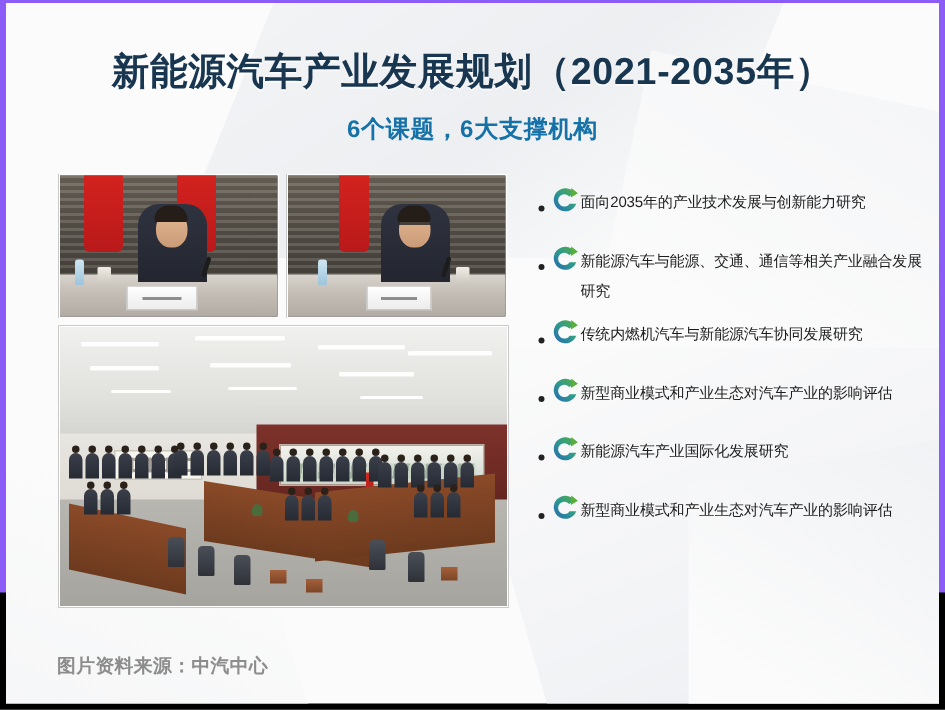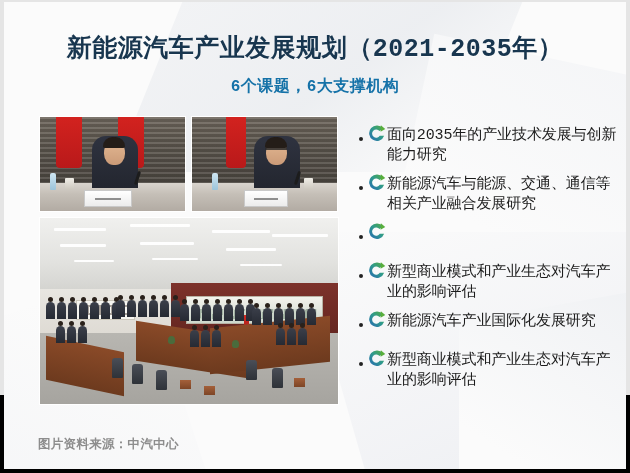--- a/index.html
+++ b/index.html
@@ -1,23 +1,22 @@
 <!DOCTYPE html>
 <html><head>
 <meta charset="utf-8">
 <style>
   html,body{margin:0;padding:0;background:#000;}
   body{width:630px;height:473px;overflow:hidden;
        font-family:"Liberation Sans","DejaVu Sans",sans-serif;}
 
   
   #slide-frame{
-    position:relative;width:630px;height:395px;background:#e5e5e5;
+    position:relative;width:630px;height:395px;background:#8b5cf6;
     box-sizing:border-box;
-    font-family:Liberation Mono, monospace;
   }
   
   #slide-canvas{
     position:absolute;left:4px;top:2px;width:622px;height:467px;
     background:#fbfbfb;
     overflow:hidden;
   }
 
   
   .bg-shape{position:absolute;pointer-events:none;}
@@ -154,21 +153,21 @@
     padding-left:34px;margin-bottom:9px;min-height:30px;
   }
   .bullet-dot{
     position:absolute;left:6px;top:11px;width:4px;height:4px;border-radius:50%;
     background:#222;
   }
   .bullet-icon{
     position:absolute;left:13px;top:-4px;width:22px;height:22px;
   }
   .bullet-text{
-    display:block;font-size:15px;line-height:20px;color:#1c1c1c;
+    display:block;font-size:10px;line-height:20px;color:#1c1c1c;
     letter-spacing:-0.1px;word-break:break-all;
   }
 
   
   #source-caption{
     position:absolute;left:34px;bottom:16px;z-index:6;
     font-size:12.5px;color:#8d8d8d;font-weight:bold;letter-spacing:.3px;
   }
 </style>
 </head>
@@ -344,20 +343,21 @@
       </li>
 
       <li class="bullet-item">
         <span class="bullet-dot"></span>
         <span class="bullet-icon">
           <svg viewBox="0 0 40 40" width="22" height="22">
             <path d="M31 12 A14 14 0 1 0 33 25 L25 25 A7.5 7.5 0 1 1 24.5 16.5 Z" fill="url(#g1)"></path>
             <path d="M27 6 L35 12.5 L26.5 17.5 Z" fill="#58ae3c"></path>
           </svg>
         </span>
+        <span class="bullet-text">传统内燃机汽车与新能源汽车协同发展研究</span>
       </li>
 
       <li class="bullet-item">
         <span class="bullet-dot"></span>
         <span class="bullet-icon">
           <svg viewBox="0 0 40 40" width="22" height="22">
             <path d="M31 12 A14 14 0 1 0 33 25 L25 25 A7.5 7.5 0 1 1 24.5 16.5 Z" fill="url(#g1)"></path>
             <path d="M27 6 L35 12.5 L26.5 17.5 Z" fill="#58ae3c"></path>
           </svg>
         </span>

